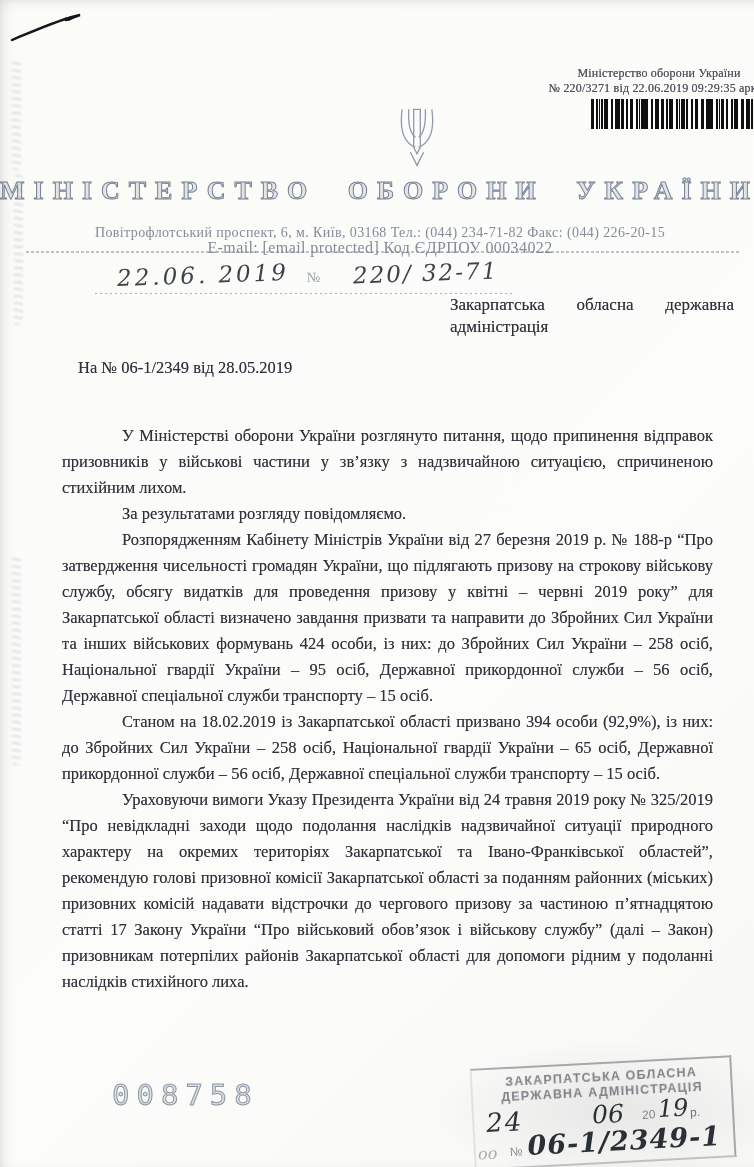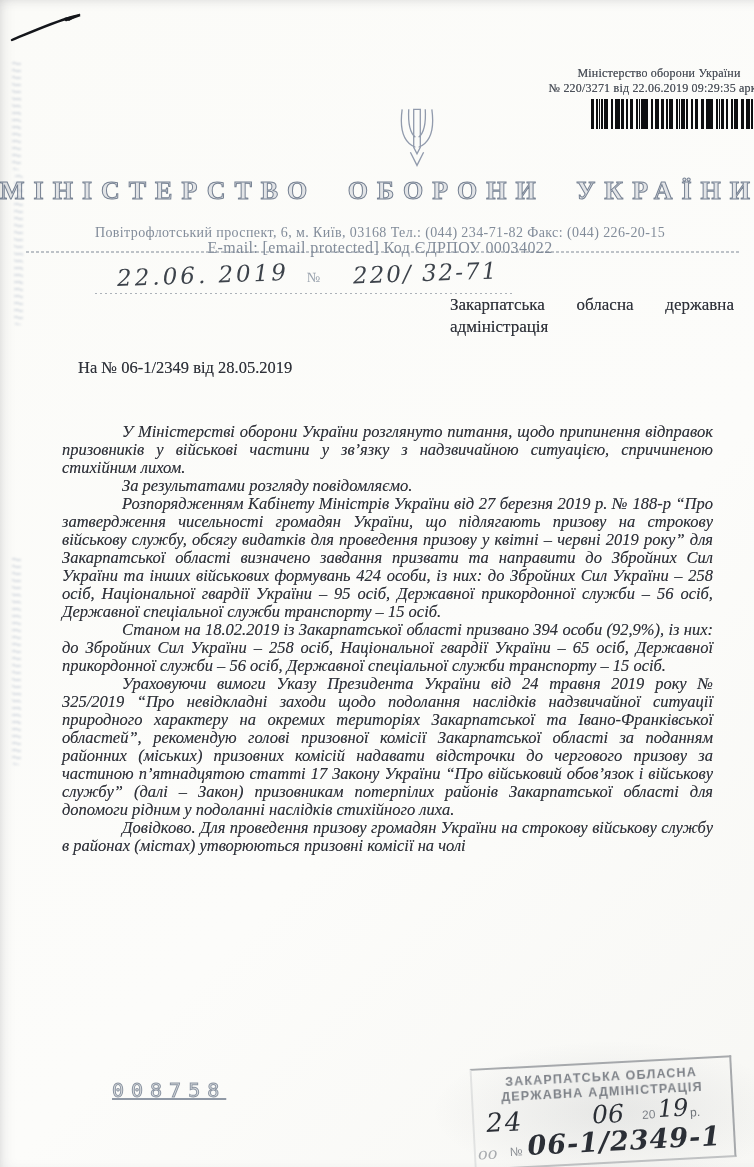--- a/index.html
+++ b/index.html
@@ -59,32 +59,30 @@
   .out-underline{
     position:absolute;left:0;top:31px;width:420px;height:1px;
     background:repeating-linear-gradient(90deg,rgba(145,153,163,.75) 0 2px,transparent 2px 5px);
   }
   
   .addressee{position:absolute;left:450px;top:278px;width:284px;font-size:17px;line-height:22px;text-align:justify;text-shadow:0 0 .5px rgba(47,50,58,.6);margin-top:16px;}
   .reference{position:absolute;left:78px;top:358px;font-size:16.5px;text-shadow:0 0 .5px rgba(47,50,58,.6);}
   
   .body-text{position:absolute;left:62px;top:423px;width:651px;}
   .body-text p{
-    margin:0;font-size:16.5px;line-height:18px;text-align:justify;text-indent:60px;
+    margin:0;font-size:16.5px;line-height:26px;text-align:justify;text-indent:60px;
     text-shadow:0 0 .5px rgba(47,50,58,.55);
-    font-style:italic;
   }
   .para-italic{font-style:italic;}
   
   .blank-number{
     position:absolute;left:112px;top:1078px;
-    font-family:"DejaVu Sans Mono",monospace;font-size:20px;letter-spacing:7px;
+    font-family:"DejaVu Sans Mono",monospace;font-size:29px;letter-spacing:7px;
     color:rgba(125,136,152,.25);-webkit-text-stroke:1px rgba(108,120,138,.75);
     filter:blur(.3px);
-    text-decoration:underline;
   }
   .stamp-shadow{
     position:absolute;left:430px;top:1040px;width:330px;height:130px;
     background:radial-gradient(ellipse at 55% 55%,rgba(70,75,85,.10),transparent 70%);
   }
   .incoming-stamp{
     position:absolute;left:472px;top:1062px;width:258px;height:98px;
     transform:rotate(-3deg);
     border:2px solid rgba(72,78,88,.45);
     border-left-color:rgba(72,78,88,.12);
@@ -152,21 +150,20 @@
   <div class="addressee">Закарпатська обласна державна адміністрація</div>
 
   <div class="reference">На № 06-1/2349 від 28.05.2019</div>
 
   <div class="body-text">
     <p>У Міністерстві оборони України розглянуто питання, щодо припинення відправок призовників у військові частини у зв’язку з надзвичайною ситуацією, спричиненою стихійним лихом.</p>
     <p>За результатами розгляду повідомляємо.</p>
     <p>Розпорядженням Кабінету Міністрів України від 27 березня 2019 р. № 188-р “Про затвердження чисельності громадян України, що підлягають призову на строкову військову службу, обсягу видатків для проведення призову у квітні – червні 2019 року” для Закарпатської області визначено завдання призвати та направити до Збройних Сил України та інших військових формувань 424 особи, із них: до Збройних Сил України – 258 осіб, Національної гвардії України – 95 осіб, Державної прикордонної служби – 56 осіб, Державної спеціальної служби транспорту – 15 осіб.</p>
     <p>Станом на 18.02.2019 із Закарпатської області призвано 394 особи (92,9%), із них: до Збройних Сил України – 258 осіб, Національної гвардії України – 65 осіб, Державної прикордонної служби – 56 осіб, Державної спеціальної служби транспорту – 15 осіб.</p>
     <p>Ураховуючи вимоги Указу Президента України від 24 травня 2019 року № 325/2019 “Про невідкладні заходи щодо подолання наслідків надзвичайної ситуації природного характеру на окремих територіях Закарпатської та Івано-Франківської областей”, рекомендую голові призовної комісії Закарпатської області за поданням районних (міських) призовних комісій надавати відстрочки до чергового призову за частиною п’ятнадцятою статті 17 Закону України “Про військовий обов’язок і військову службу” (далі – Закон) призовникам потерпілих районів Закарпатської області для допомоги рідним у подоланні наслідків стихійного лиха.</p>
-    <p class="para-italic">Довідково. Для проведення призову громадян України на строкову військову службу в районах (містах) утворюються призовні комісії на чолі</p>
   </div>
 
   <div class="blank-number">008758</div>
 
   <div class="stamp-shadow"></div>
   <div class="incoming-stamp">
     <div class="stamp-org">ЗАКАРПАТСЬКА ОБЛАСНА</div>
     <div class="stamp-org" style="margin-top:0;">ДЕРЖАВНА АДМІНІСТРАЦІЯ</div>
     <div class="stamp-row">
       <span class="stamp-hand st-day">24</span>

